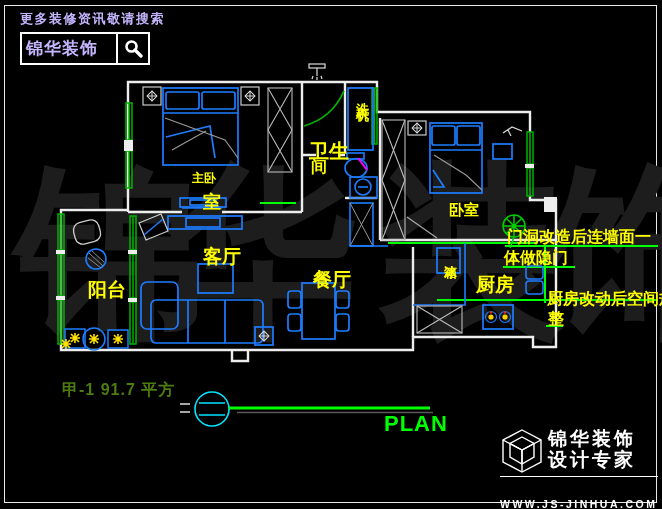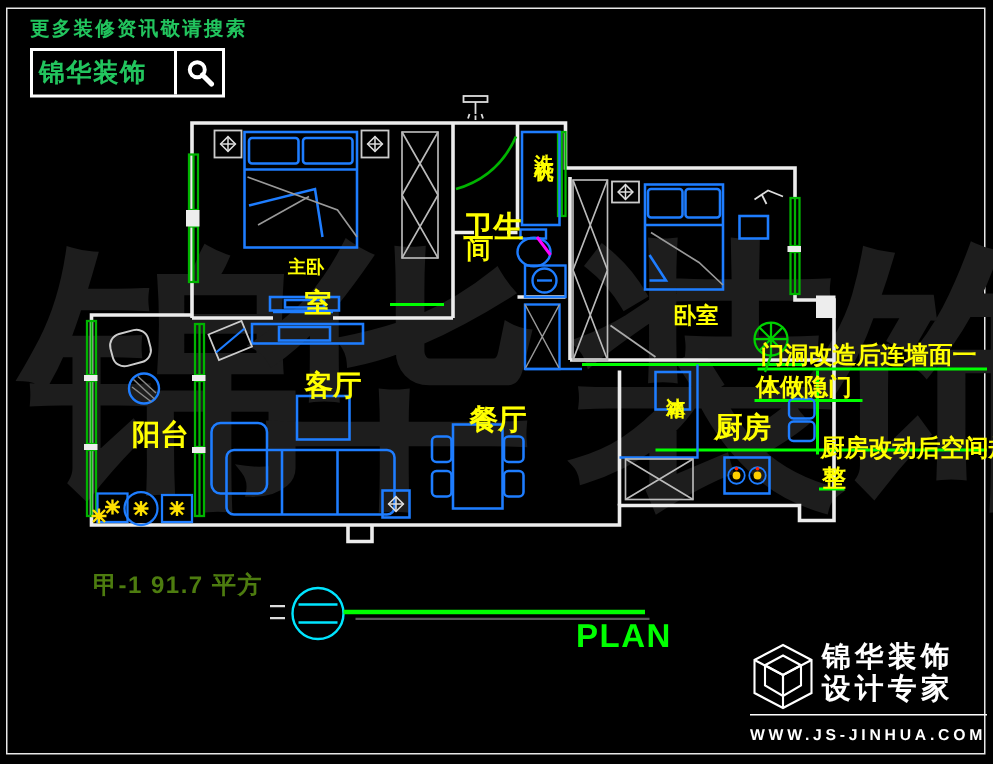--- a/index.html
+++ b/index.html
@@ -3,41 +3,41 @@
 <meta charset="utf-8">
 <style>
   html,body{margin:0;padding:0;background:#000;}
   #canvas{position:relative;width:662px;height:509px;background:#000;overflow:hidden;
           font-family:"Liberation Sans",sans-serif;}
   #frame{position:absolute;left:4px;top:5px;right:5px;bottom:6px;border:1.5px solid #e8e8e8;z-index:1;}
   
   .wm{position:absolute;top:148px;width:170px;height:210px;font-size:188px;line-height:205px;
       font-weight:bold;color:#1d1d1d;z-index:2;font-family:"DejaVu Serif",serif;user-select:none;}
   
-  #hdr{position:absolute;left:20px;top:10px;z-index:6;color:#22c55e;}
+  #hdr{position:absolute;left:20px;top:10px;z-index:6;color:#c4b5fd;}
   #hdr .slogan{font-size:13px;font-weight:bold;letter-spacing:1.5px;}
   #hdr .box{margin-top:4px;width:126px;height:29px;border:2px solid #fff;display:flex;align-items:stretch;}
   #hdr .brand{flex:1;display:flex;align-items:center;padding-left:4px;font-size:17px;font-weight:bold;letter-spacing:1px;}
   #hdr .mag{width:30px;border-left:2px solid #fff;display:flex;align-items:center;justify-content:center;}
   
   #plansvg{position:absolute;left:0;top:0;z-index:4;}
   
   .lbl{position:absolute;color:#ffff00;font-weight:bold;white-space:nowrap;z-index:5;}
   .lbl.v{writing-mode:vertical-rl;text-orientation:upright;}
   
   .cyantxt{position:absolute;color:#4d7c0f;font-weight:bold;z-index:5;white-space:nowrap;}
   .greentxt{position:absolute;color:#00ff00;font-weight:bold;z-index:5;white-space:nowrap;}
   
   #logo{position:absolute;left:500px;top:428px;width:158px;z-index:6;color:#fff;}
   #logo .row{display:flex;}
   #logo .cube{width:44px;height:46px;}
   #logo .txt{margin-left:4px;}
   #logo .t1,#logo .t2{font-size:19px;font-weight:bold;letter-spacing:3px;line-height:21px;white-space:nowrap;}
   #logo .rule{border-top:1.5px solid #fff;margin-top:2px;}
-  #logo .url{font-size:10.5px;font-weight:bold;letter-spacing:2.5px;margin-top:7px;white-space:nowrap;}
+  #logo .url{font-size:10.5px;font-weight:bold;letter-spacing:2.5px;margin-top:21px;white-space:nowrap;}
 </style>
 </head>
 <body>
 
 <div id="canvas">
 
   <div class="wm" style="left:16px">锦</div>
   <div class="wm" style="left:168px">华</div>
   <div class="wm" style="left:378px">装</div>
   <div class="wm" style="left:543px">饰</div>

